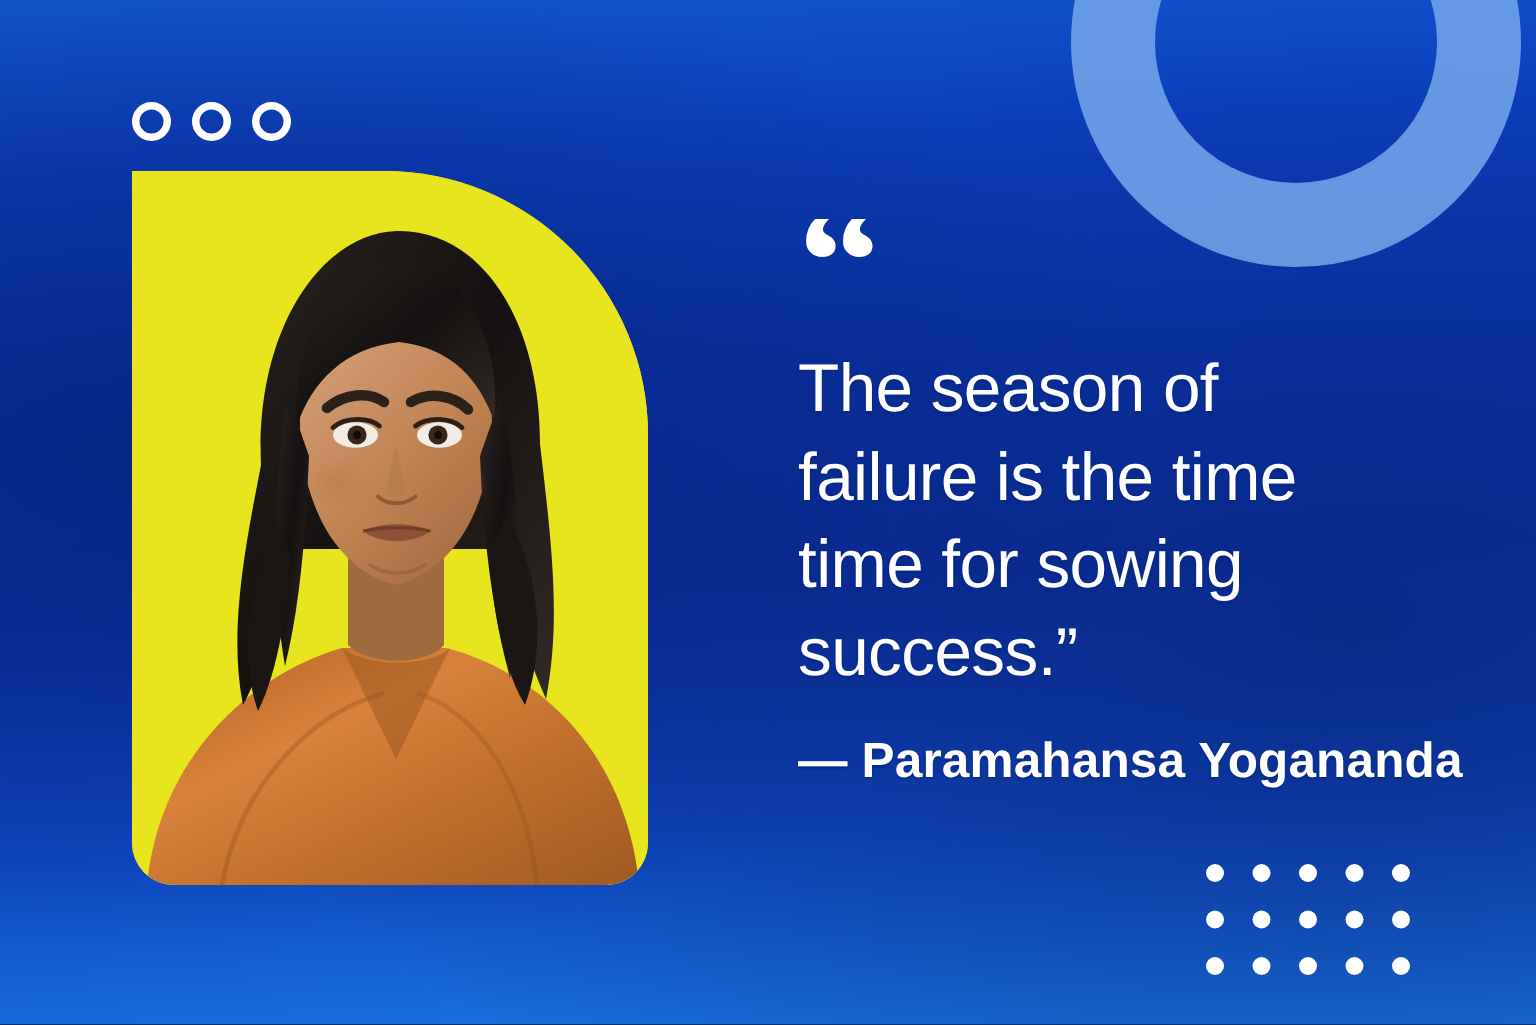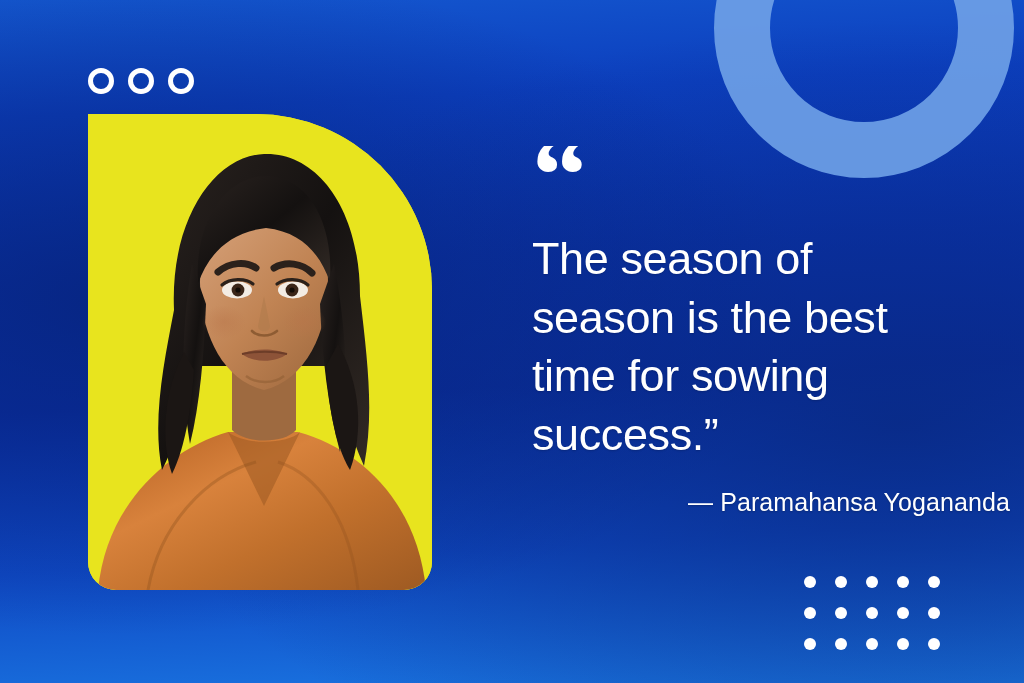--- a/index.html
+++ b/index.html
@@ -99,25 +99,25 @@
     color: #ffffff;
     font-size: 45px;
     line-height: 1.30;
     font-weight: 400;
     letter-spacing: -0.4px;
     white-space: pre-line;
     text-shadow: 0 1px 2px rgba(0,0,0,0.16);
   }
   .attribution {
     margin-top: 24px;
-    text-align: right;
+    text-align: left;
     padding-right: 8px;
     color: #ffffff;
-    font-size: 25px;
-    font-weight: 400;
+    font-size: 33px;
+    font-weight: 700;
     letter-spacing: 0.1px;
     text-shadow: 0 1px 2px rgba(0,0,0,0.22);
   }
 
   
   .dot-grid {
     position: absolute;
     left: 804px;
     top: 576px;
     display: grid;
@@ -214,21 +214,21 @@
         <ellipse cx="216" cy="208" rx="22" ry="17" fill="url(#cheek)"></ellipse>
 
         <path d="M158 262 C 168 270, 186 270, 196 262" fill="none" stroke="#8e5c33" stroke-width="2.4" opacity="0.55"></path>
       </svg>
     </div>
   </div>
 
   <div class="quote-col">
     <div class="quote-mark">“</div>
     <div class="quote-text">The season of
-season is the best
+failure is the time
 time for sowing
 success.”</div>
     <div class="attribution">— Paramahansa Yogananda</div>
   </div>
 
   <div class="dot-grid">
     <span class="dot"></span>
     <span class="dot"></span>
     <span class="dot"></span>
     <span class="dot"></span>

